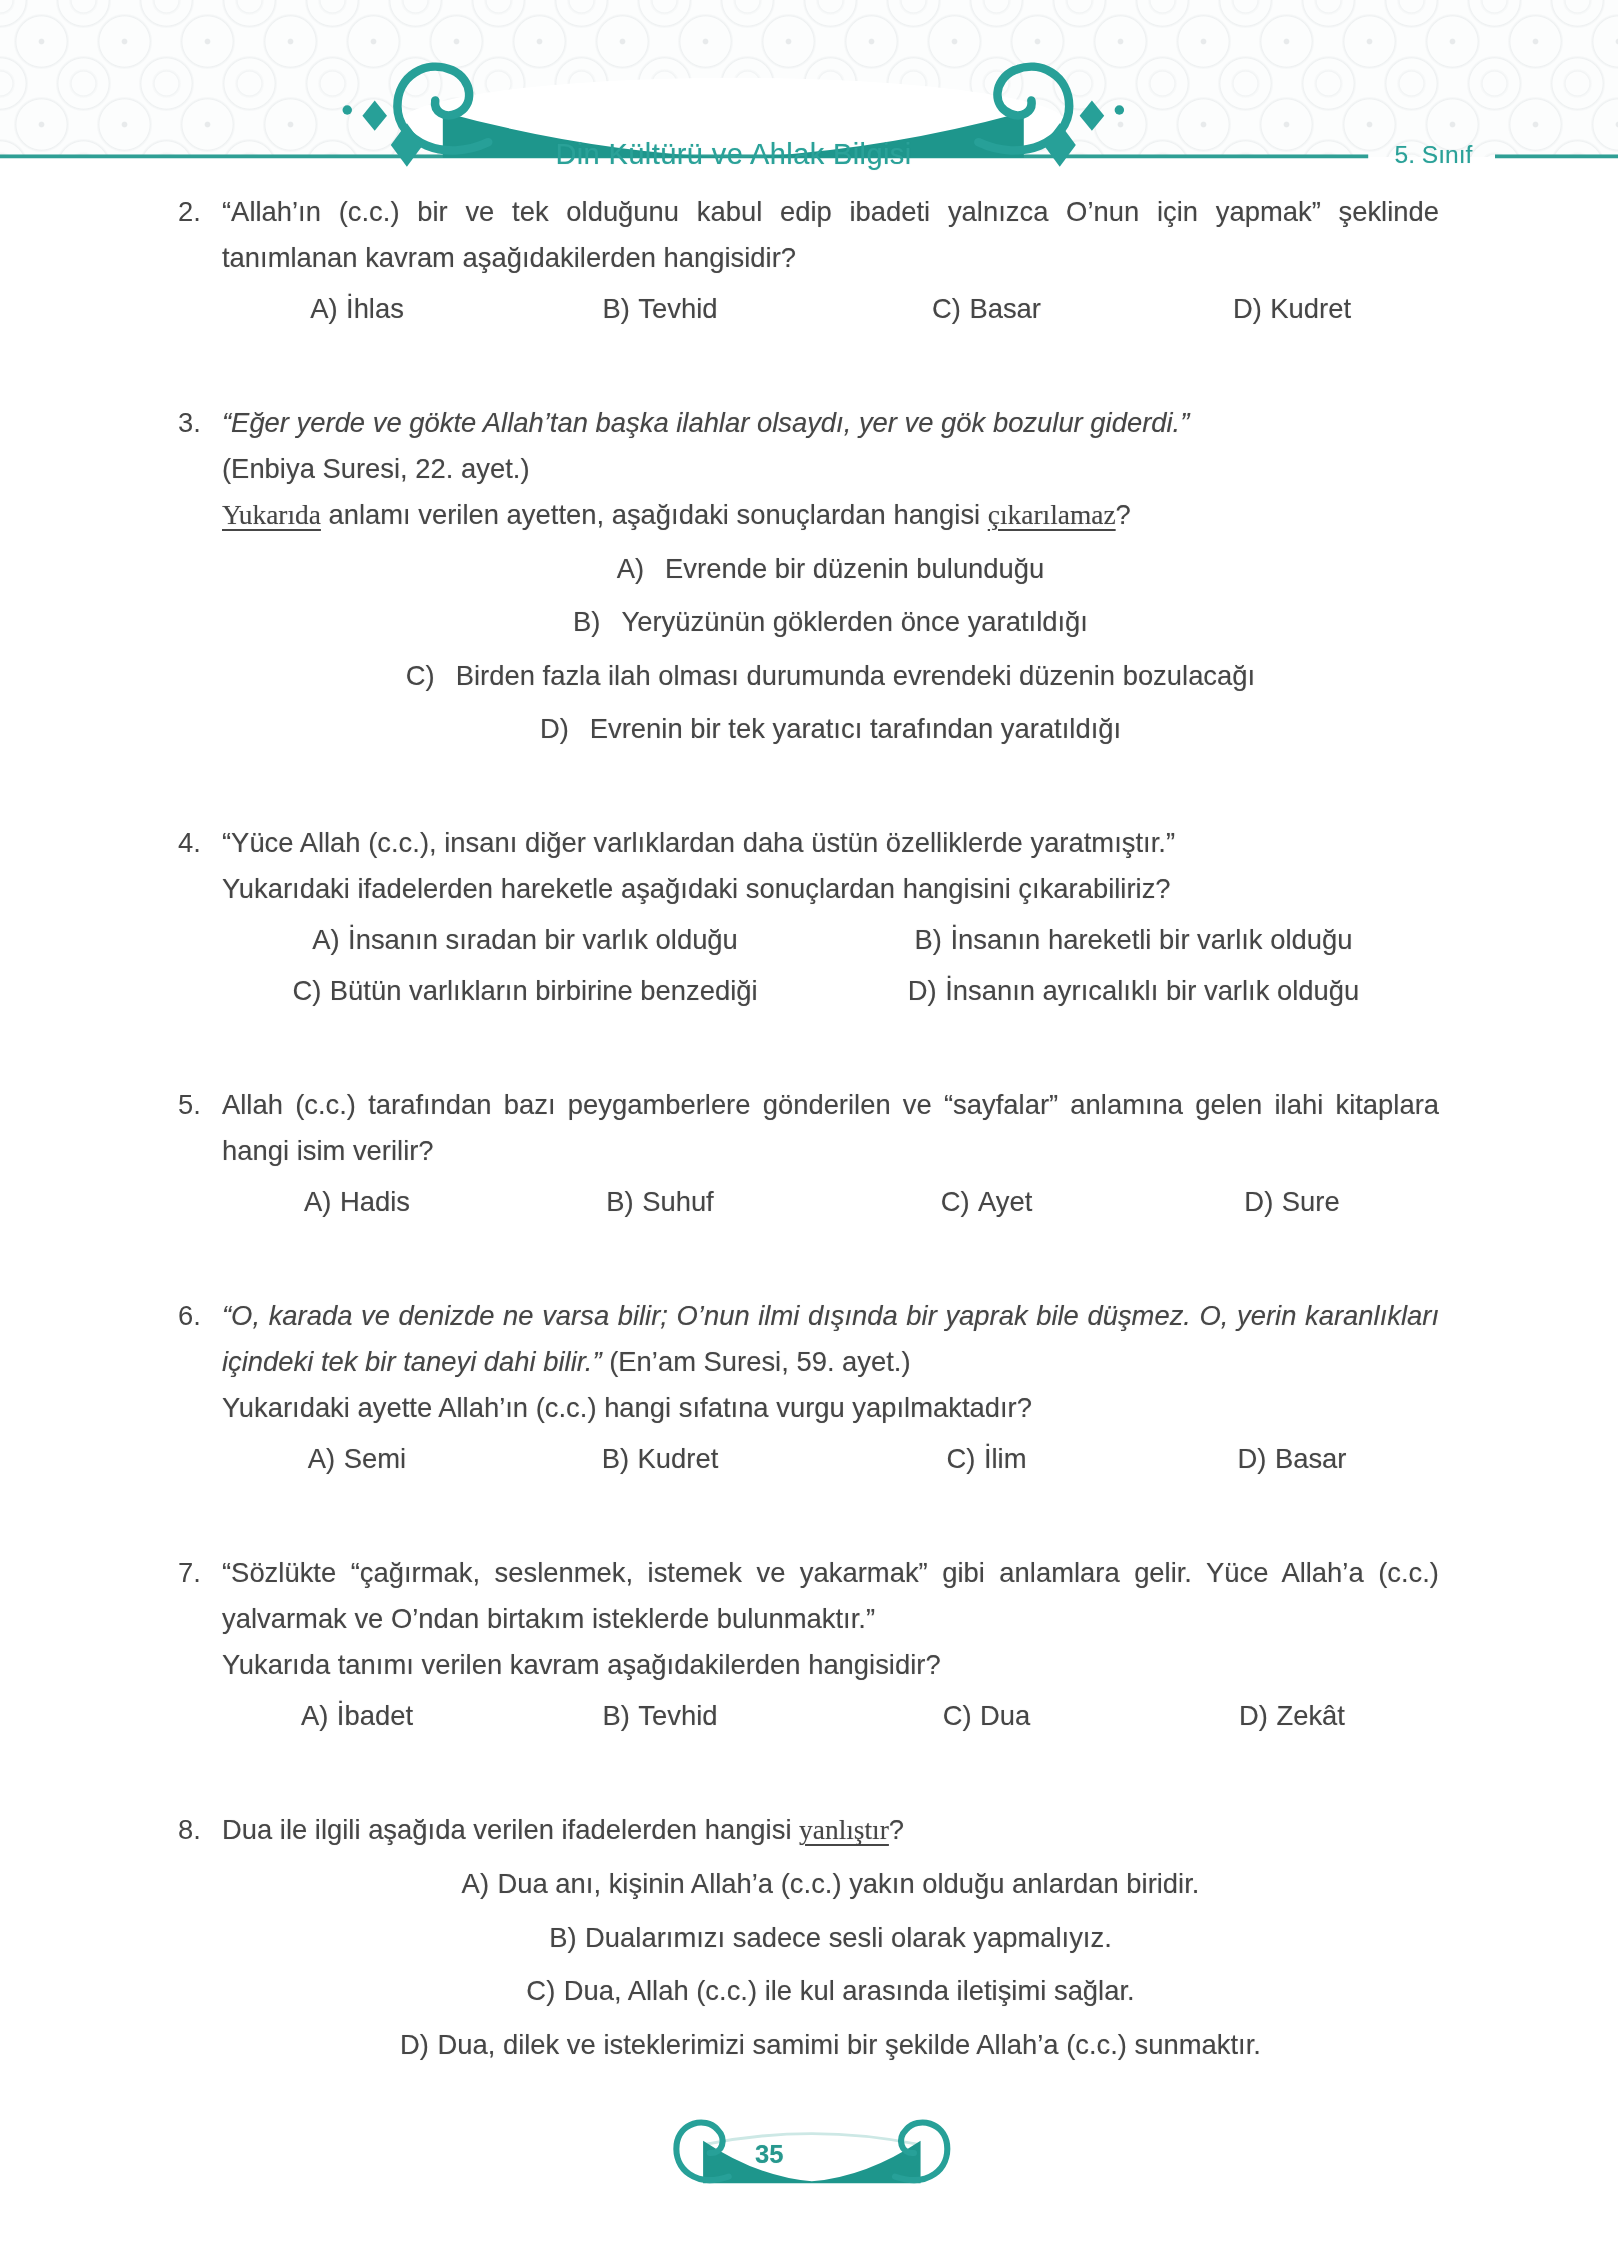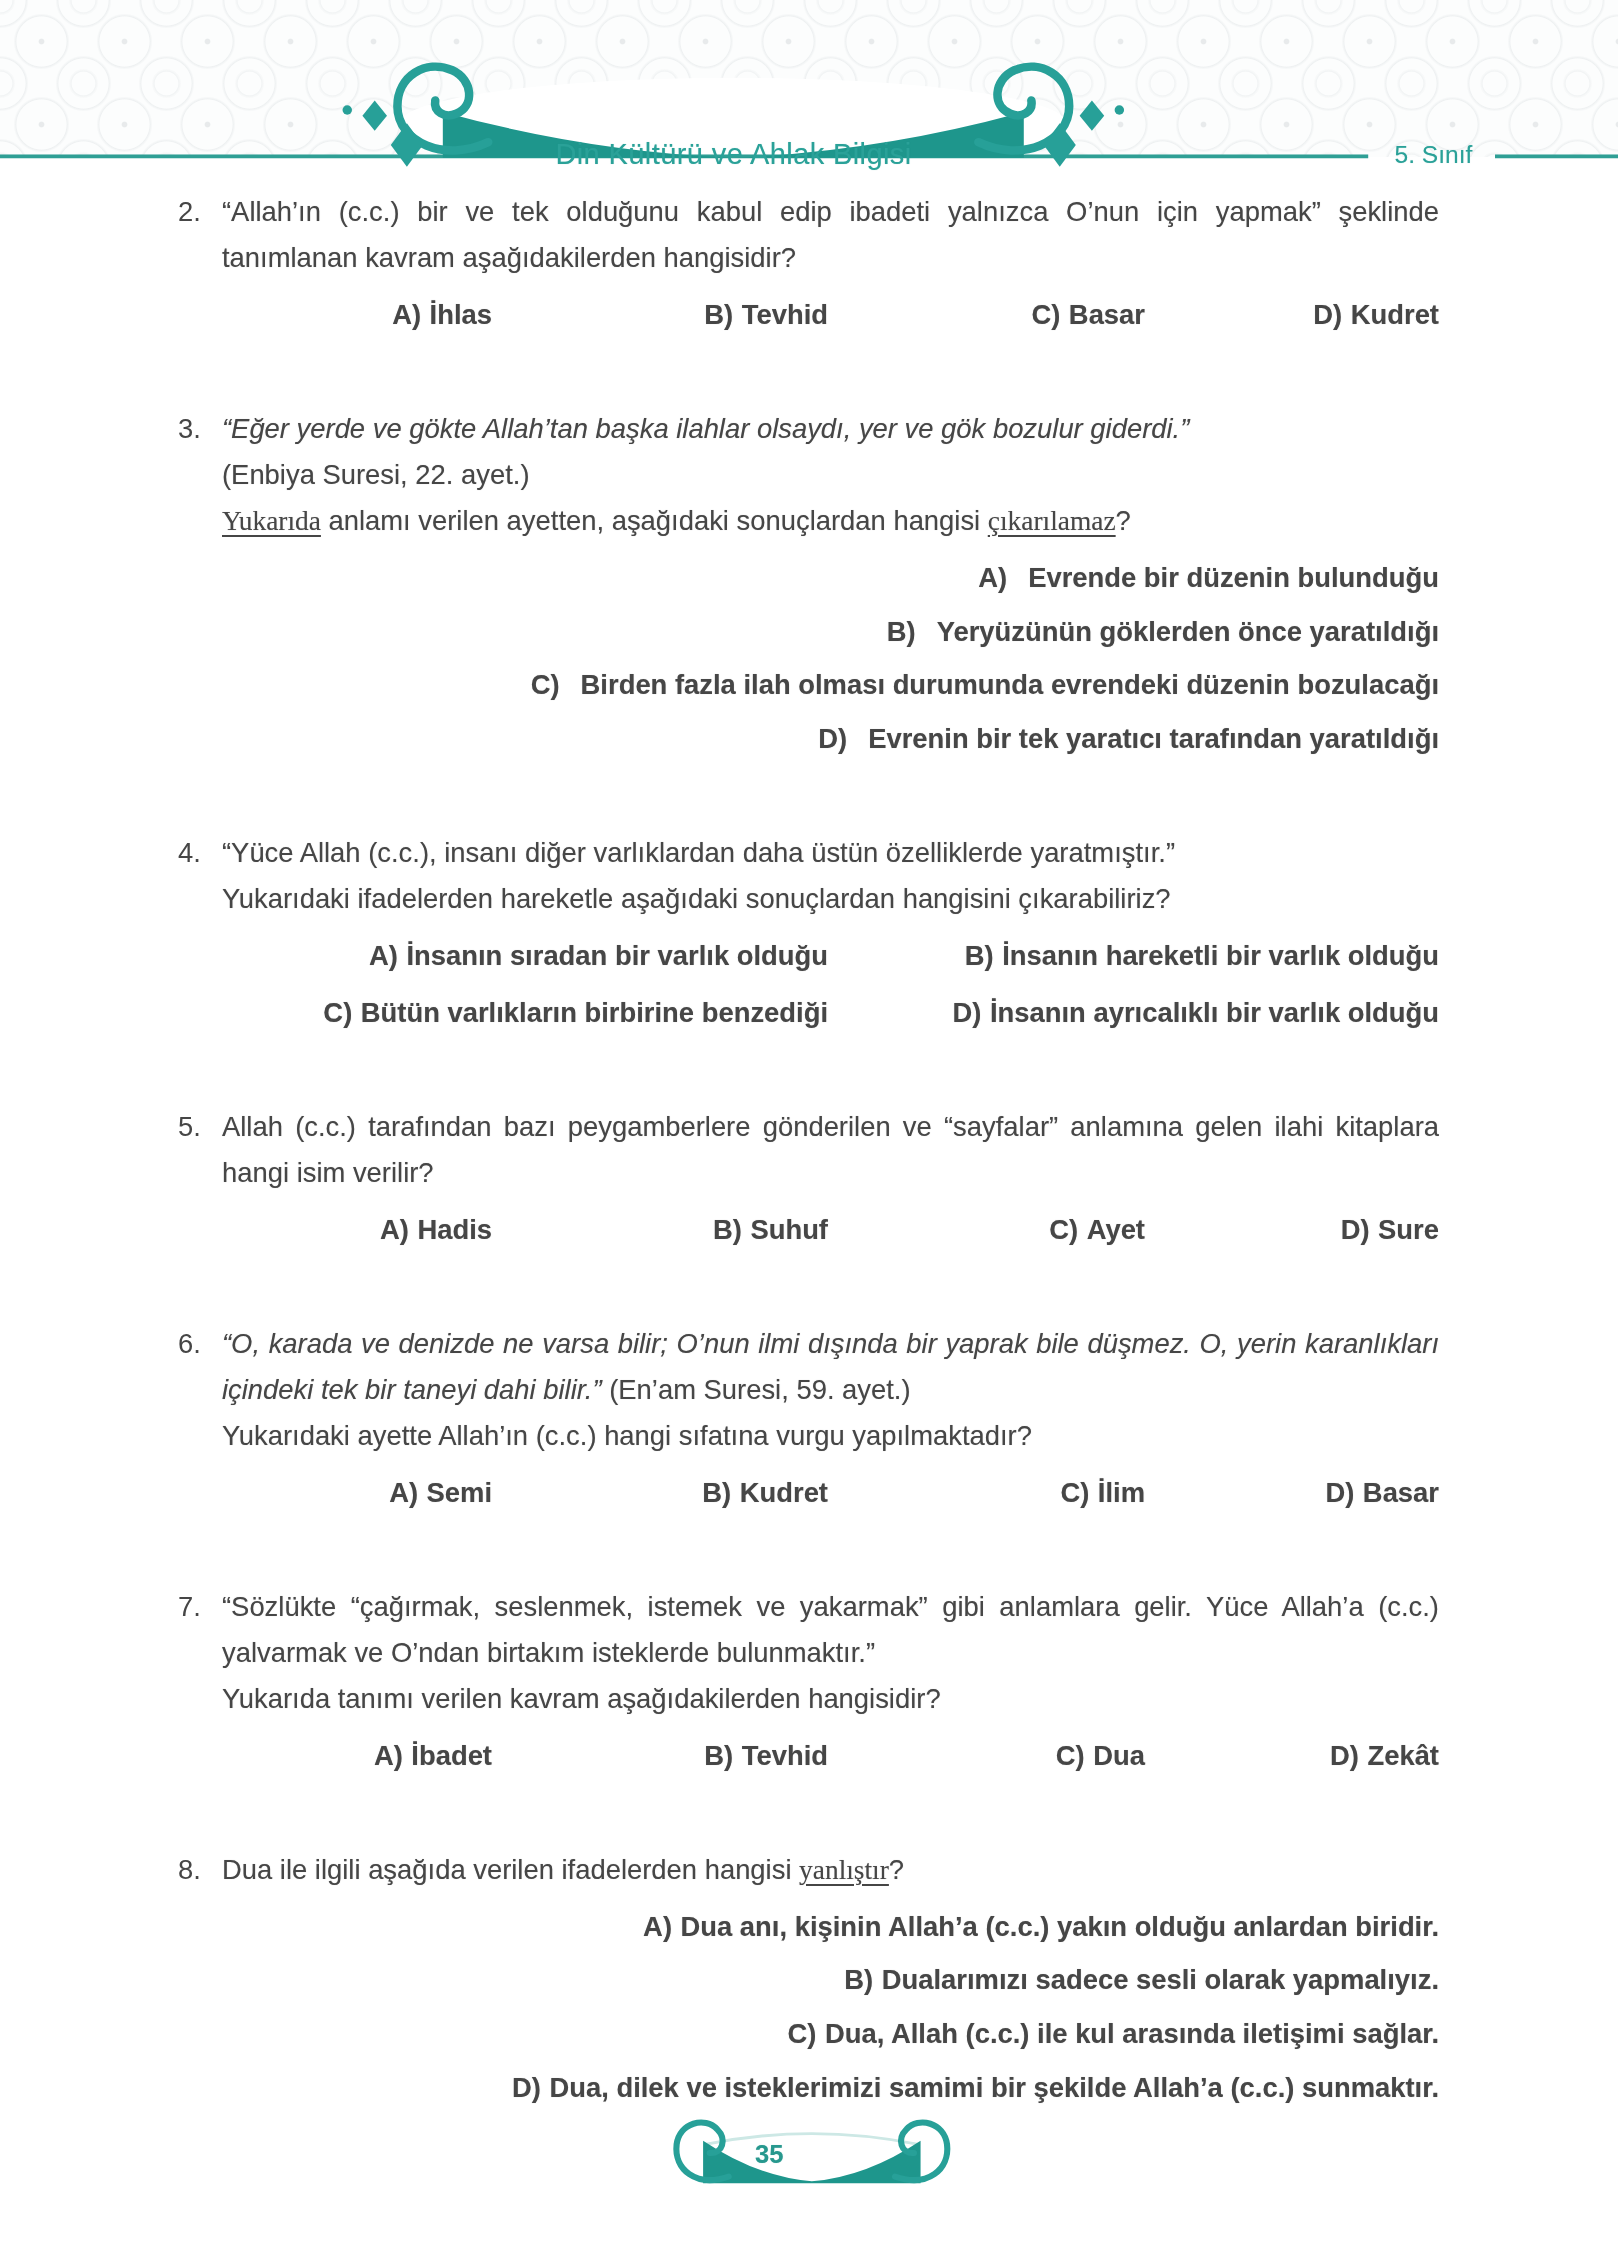--- a/index.html
+++ b/index.html
@@ -32,24 +32,24 @@
   }
   
   .content{position:absolute;left:178px;top:189px;width:1261px;}
   .question{display:flex;margin-bottom:68px;}
   .q-num{flex:0 0 44px;font-size:27.4px;line-height:46px;color:#464646;}
   .q-body{flex:1;min-width:0;text-align:justify;}
   .q-para{font-size:27.4px;line-height:46px;color:#464646;text-shadow:0 0 0.9px rgba(70,70,70,0.35);}
   .q-para.align-right{text-align:left;}
   .it{font-style:italic;}
   .ul{text-decoration:underline;text-underline-offset:4.7px;text-decoration-thickness:1.9px;font-family:Liberation Serif, serif;}
-  .options{margin-top:11px;text-align:right;font-weight:bold;}
+  .options{margin-top:5px;text-align:center;}
   .option{font-size:27.4px;line-height:46px;color:#464646;text-shadow:0 0 0.9px rgba(70,70,70,0.35);}
   .options.row{display:grid;grid-template-columns:270px 336px 317px 1fr;}
-  .options.grid2{display:grid;grid-template-columns:606px 1fr;row-gap:11px;}
+  .options.grid2{display:grid;grid-template-columns:606px 1fr;row-gap:5px;}
   .options.col .option{margin-top:7.6px;}
   .option-label{margin-right:8.5px;}
   .options.wide .option-label{margin-right:21px;}
   
   .footer-svg{position:absolute;left:0;top:2118px;}
   .page-number{
     position:absolute;left:755px;top:2140px;width:114px;
     font-size:25.6px;font-weight:600;color:#27988e;text-shadow:0 0 0.9px rgba(39,152,142,0.4);
   }
 </style>

